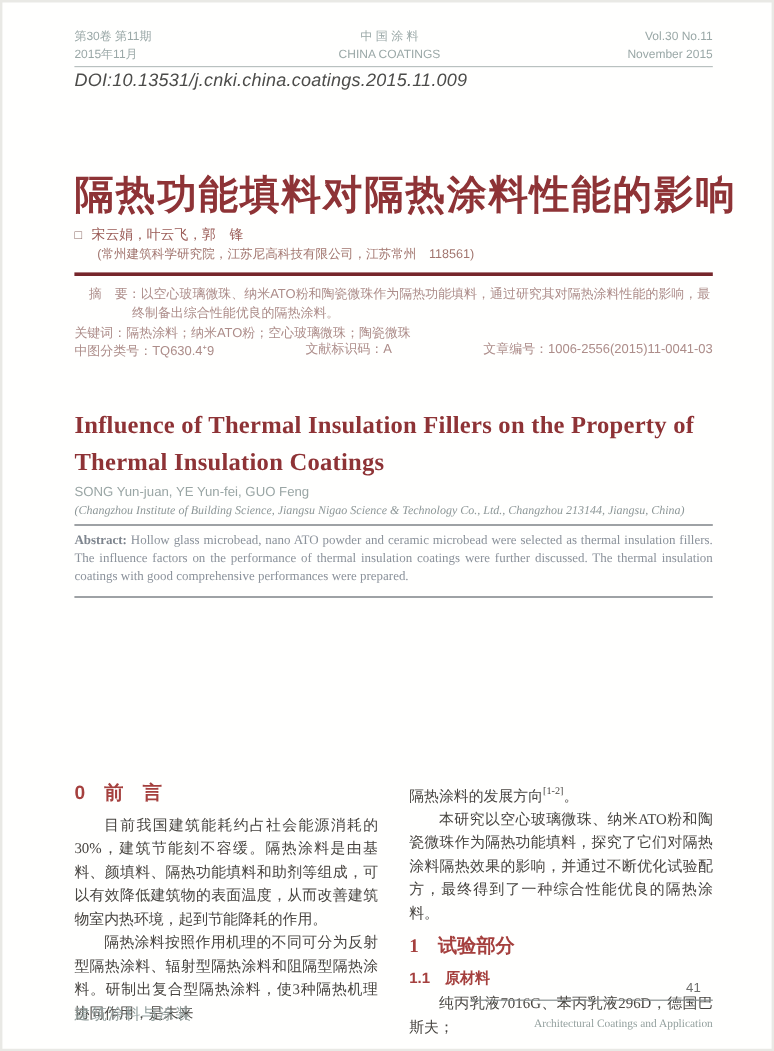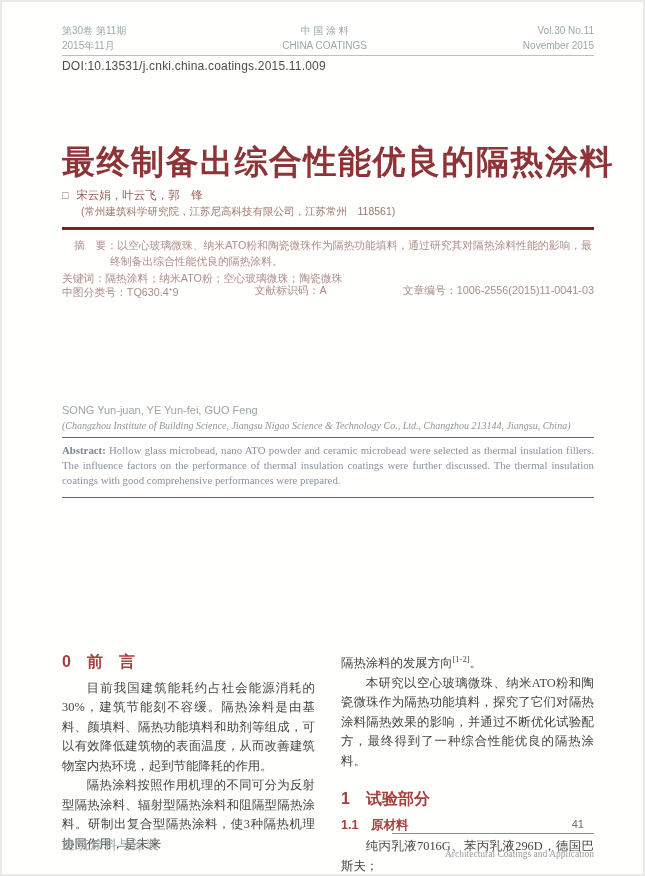--- a/index.html
+++ b/index.html
@@ -15,21 +15,21 @@
     box-shadow: inset 0 0 0 2px #e9e9e5;
   }
   .content { position: absolute; left: 62px; width: 532px; }
 
   
   .header { top: 24px; display: flex; justify-content: space-between;
     color: #9aa8a7; font-size: 10px; line-height: 14.5px; }
   .h-col.center { text-align: center; }
   .h-col.right  { text-align: right; }
   .header-rule { top: 55px; border-top: 1px solid #b9c1c0; }
-  .doi { top: 59px; font-size: 12px; color: #4c4c4a; letter-spacing: .2px; }
+  .doi { top: 59px; font-size: 15px; color: #4c4c4a; letter-spacing: .2px; font-style: italic; }
 
   
   .cn-title { top: 140px; font-size: 33px; font-weight: 700; color: #8e3336;
     letter-spacing: 1.5px; white-space: nowrap; }
   .cn-authors { top: 188px; font-size: 11.5px; color: #9a5b56; }
   .cn-authors .marker { margin-right: 8px; font-size: 10.5px; color: #8e6b66; }
   .cn-affil { top: 205px; font-size: 10.5px; color: #a2766f; padding-left: 19px; }
   .red-rule { top: 227px; border-top: 3px solid #76262b; }
 
   
@@ -54,21 +54,21 @@
   
   .body-cols { top: 650px; display: flex; gap: 26px; }
   .col { width: 258px; color: #474440; font-size: 12.4px; line-height: 19.5px;
     text-align: justify; font-family: "Liberation Serif", serif; }
   .col p { text-indent: 2em; }
   .col p.cont { text-indent: 0; }
   .h-sec { font-family: "Liberation Sans", sans-serif; font-size: 16px;
     font-weight: 700; color: #a5403e; margin: 2px 0 7px 0; }
   .h-sub { font-family: "Liberation Sans", sans-serif; font-size: 12.5px;
     font-weight: 700; color: #a5403e; margin: 4px 0 2px 0; }
-  .col .h-sec.mid { margin-top: 18px; }
+  .col .h-sec.mid { margin-top: 8px; font-family: Liberation Serif, serif; }
   sup { font-size: 8.5px; font-family: Liberation Serif, serif; }
 
   
   .footer-num { top: 818px; text-align: right; font-size: 11px; color: #6e6e6c;
     padding-right: 10px; }
   .footer-rule { top: 833px; left: 392px; width: 202px; border-top: 1px solid #87908f;
     position: absolute; }
   .footer-cn { top: 836px; text-align: left; font-size: 13px; color: #94a19f;
     letter-spacing: 1px; }
   .footer-en { top: 849px; text-align: right; font-size: 9.5px; color: #94a19f;
@@ -92,41 +92,42 @@
       <div>CHINA COATINGS</div>
     </div>
     <div class="h-col right">
       <div>Vol.30  No.11</div>
       <div>November  2015</div>
     </div>
   </div>
   <div class="header-rule"></div>
   <div class="content doi">DOI:10.13531/j.cnki.china.coatings.2015.11.009</div>
 
-  <h1 class="content cn-title">最终制备出综合性能优良的隔热涂料</h1>
+  <h1 class="content cn-title">隔热功能填料对隔热涂料性能的影响</h1>
   <div class="content cn-authors">
     <span class="marker">□</span><span>宋云娟，叶云飞，郭　锋</span>
   </div>
   <div class="content cn-affil">(常州建筑科学研究院，江苏尼高科技有限公司，江苏常州　118561)</div>
   <div class="red-rule"></div>
 
   <div class="content abs-cn">
     <div class="hang">
       <span>摘　要：</span><span>以空心玻璃微珠、纳米ATO粉和陶瓷微珠作为隔热功能填料，通过研究其对隔热涂料性能的影响，最终制备出综合性能优良的隔热涂料。</span>
     </div>
     <div class="kw">
       <span>关键词：</span><span>隔热涂料；纳米ATO粉；空心玻璃微珠；陶瓷微珠</span>
     </div>
   </div>
   <div class="content abs-meta">
     <span>中图分类号：TQ630.4⁺9</span>
     <span>文献标识码：A</span>
     <span>文章编号：1006-2556(2015)11-0041-03</span>
   </div>
 
+  <h2 class="content en-title">Influence of Thermal Insulation Fillers on the Property of Thermal Insulation Coatings</h2>
   <div class="content en-authors">SONG Yun-juan, YE Yun-fei, GUO Feng</div>
   <div class="content en-affil">(Changzhou Institute of Building Science, Jiangsu Nigao Science &amp; Technology Co., Ltd., Changzhou 213144, Jiangsu, China)</div>
   <div class="thin-rule-1"></div>
   <div class="content abs-en">
     <div><b>Abstract:</b><span> Hollow glass microbead, nano ATO powder and ceramic microbead were selected as thermal insulation fillers. The influence factors on the performance of thermal insulation coatings were further discussed. The thermal insulation coatings with good comprehensive performances were prepared.</span></div>
   </div>
   <div class="thin-rule-2"></div>
 
   <div class="content body-cols">
     <div class="col">

